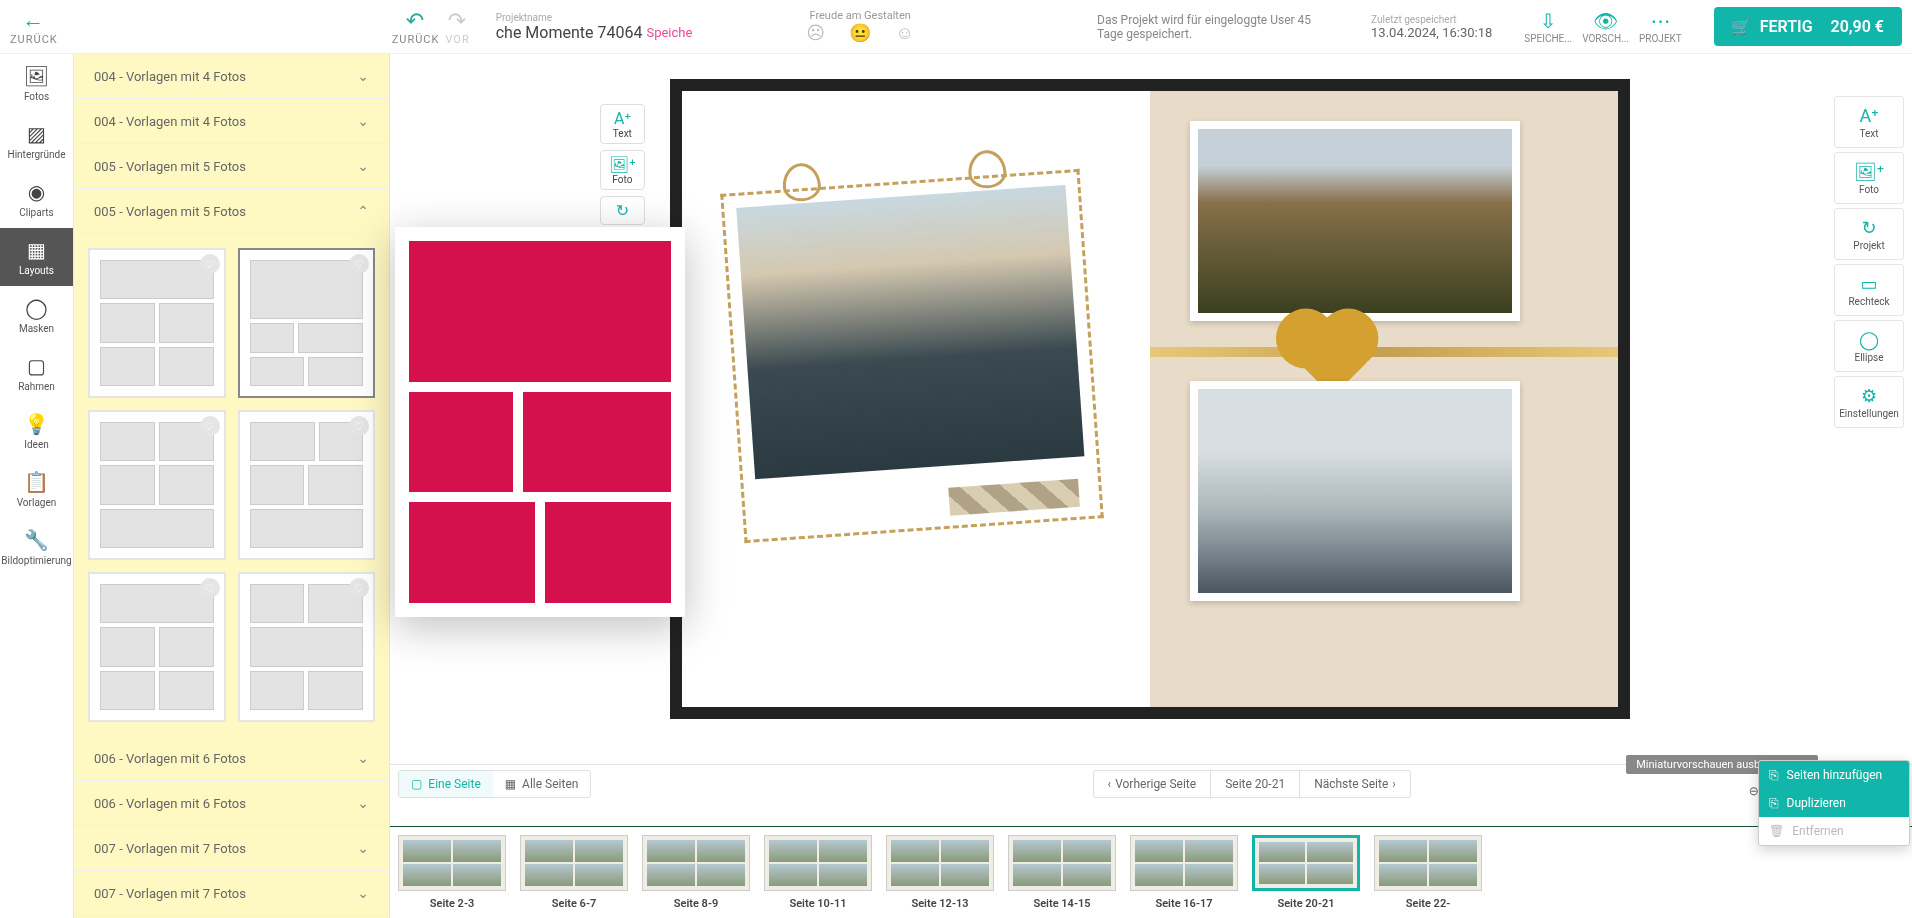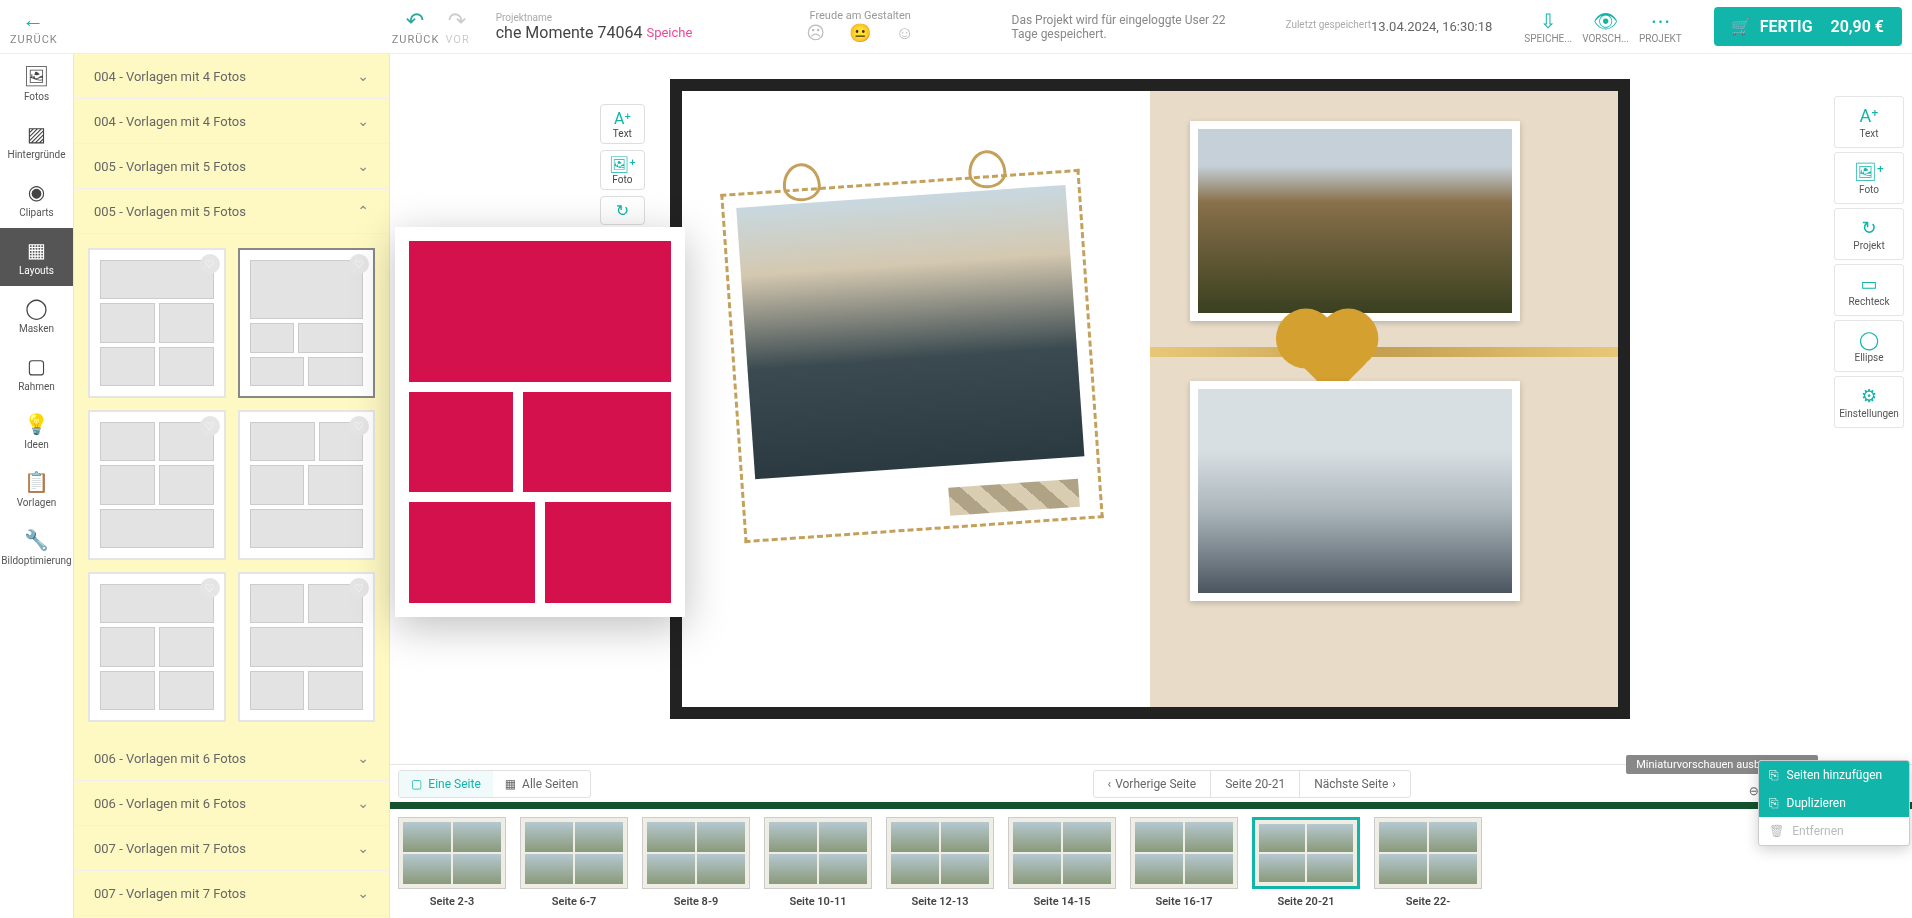--- a/index.html
+++ b/index.html
@@ -13,21 +13,21 @@
 .undo-btn, .redo-btn { display: flex; flex-direction: column; align-items: center; font-size: 11px; color: #888; letter-spacing: 1px; cursor: pointer; }
 .undo-arrow { color: #2ba9a0; font-size: 22px; }
 .redo-lbl { color: #ccc; }
 .project-name-group { display: flex; flex-direction: column; margin-left: 12px; }
 .project-name-label { font-size: 10px; color: #aaa; }
 .project-name-val { font-size: 16px; color: #444; display: flex; align-items: center; gap: 4px; }
 .save-link { color: #ec4899; font-size: 13px; }
 .feedback { display: flex; flex-direction: column; align-items: center; margin-left: 100px; font-size: 11px; color: #999; gap: 0; }
 .faces { display: flex; gap: 24px; font-size: 18px; color: #bbb; }
 .project-info { margin-left: auto; font-size: 12px; color: #888; max-width: 240px; }
-.last-saved { display: flex; flex-direction: row; font-size: 10px; color: #aaa; margin-left: 20px; }
+.last-saved { display: flex; flex-direction: column; font-size: 10px; color: #aaa; margin-left: 20px; }
 .last-saved-time { font-size: 13px; color: #666; }
 .top-actions { display: flex; gap: 10px; margin-left: 18px; }
 .top-action { display: flex; flex-direction: column; align-items: center; font-size: 10px; color: #888; cursor: pointer; }
 .top-action-icon { font-size: 20px; color: #12b5a9; }
 .finish-btn { background: #12b5a9; color: #fff; display: flex; align-items: center; gap: 18px; padding: 10px 18px; border-radius: 4px; font-weight: 600; margin-left: 18px; cursor: pointer; }
 .finish-txt { display: flex; align-items: center; gap: 8px; }
 
 
 .left-sidebar { position: absolute; left: 0; top: 54px; width: 74px; height: calc(100% - 54px); background: #fff; border-right: 1px solid #e5e5e5; }
 .side-item { display: flex; flex-direction: column; align-items: center; padding: 10px 0; font-size: 10px; color: #555; cursor: pointer; gap: 3px; }
@@ -81,21 +81,21 @@
 .view-toggle { display: flex; border: 1px solid #e0e0e0; border-radius: 3px; overflow: hidden; }
 .vt-btn { padding: 6px 12px; font-size: 12px; color: #666; display: flex; align-items: center; gap: 6px; cursor: pointer; }
 .vt-btn.active { color: #12b5a9; background: #f0fafa; }
 .pager { margin: 0 auto; display: flex; border: 1px solid #e0e0e0; border-radius: 3px; overflow: hidden; }
 .pager-btn { padding: 6px 14px; font-size: 12px; color: #666; cursor: pointer; border-left: 1px solid #e0e0e0; display: flex; align-items: center; gap: 4px; }
 .pager-btn:first-child { border-left: none; }
 .hide-thumbs { position: absolute; right: 94px; top: -10px; background: #888; color: #fff; font-size: 11px; padding: 3px 10px; border-radius: 2px; display: flex; align-items: center; gap: 6px; }
 .zoom-group { position: absolute; right: 94px; bottom: 4px; display: flex; align-items: center; gap: 10px; font-size: 12px; color: #666; }
 
 
-.thumb-strip { position: absolute; left: 390px; right: 0; bottom: 0; height: 116px; display: flex; overflow-x: auto; background: #fff; border-top: 7px solid #14532d; padding: 8px; gap: 14px; }
+.thumb-strip { position: absolute; left: 390px; right: 0; bottom: 0; height: 92px; display: flex; overflow-x: auto; background: #fff; border-top: 1px solid #14532d; padding: 8px; gap: 14px; }
 .thumb { display: flex; flex-direction: column; align-items: center; gap: 6px; cursor: pointer; }
 .thumb-img { width: 108px; height: 72px; border: 1px solid #ccc; background: #f0ede4; display: grid; grid-template-columns: 1fr 1fr; gap: 2px; padding: 4px; }
 .thumb-img.selected { border: 3px solid #12b5a9; }
 .thumb-cell { background: linear-gradient(#b5c8d0, #8a9a7a); }
 .thumb-label { font-size: 11px; font-weight: 600; color: #444; }
 
 
 .ctx-menu { position: absolute; right: 2px; bottom: 72px; background: #fff; border: 1px solid #ccc; border-radius: 3px; box-shadow: 0 4px 14px rgba(0,0,0,0.18); width: 152px; overflow: hidden; }
 .ctx-item { display: flex; align-items: center; gap: 8px; padding: 7px 10px; font-size: 12px; cursor: pointer; }
 .ctx-item.hl { background: #12b5a9; color: #fff; }
@@ -127,21 +127,21 @@
     </span>
   </div>
   <div class="feedback">
     <span>Freude am Gestalten</span>
     <div class="faces">
       <span>☹</span>
       <span>😐</span>
       <span>☺</span>
     </div>
   </div>
-  <div class="project-info">Das Projekt wird für eingeloggte User 22 Tage gespeichert.</div>
+  <div class="project-info">Das Projekt wird für eingeloggte User 45 Tage gespeichert.</div>
   <div class="last-saved">
     <span>Zuletzt gespeichert</span>
     <span class="last-saved-time">13.04.2024, 16:30:18</span>
   </div>
   <div class="top-actions">
     <div class="top-action">
         <span class="top-action-icon">⇩</span>
         <span>SPEICHE...</span>
       </div>
     <div class="top-action">

